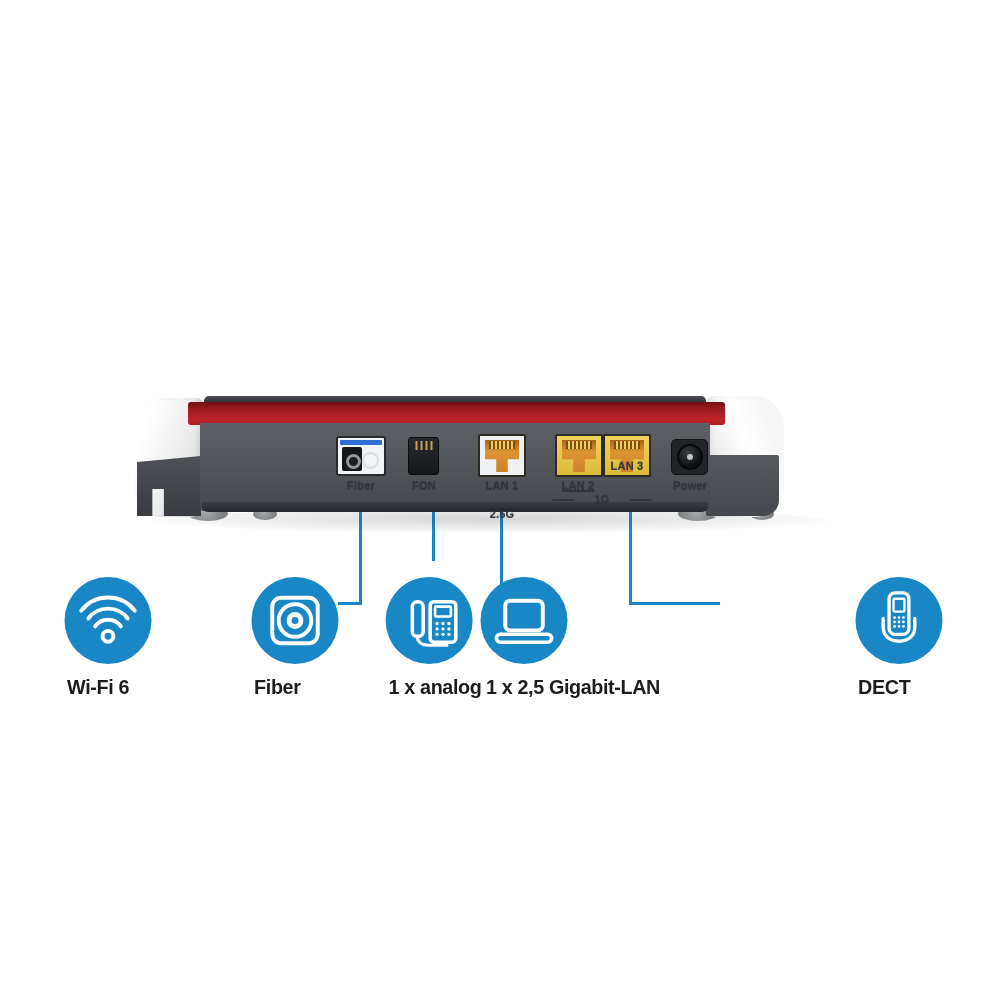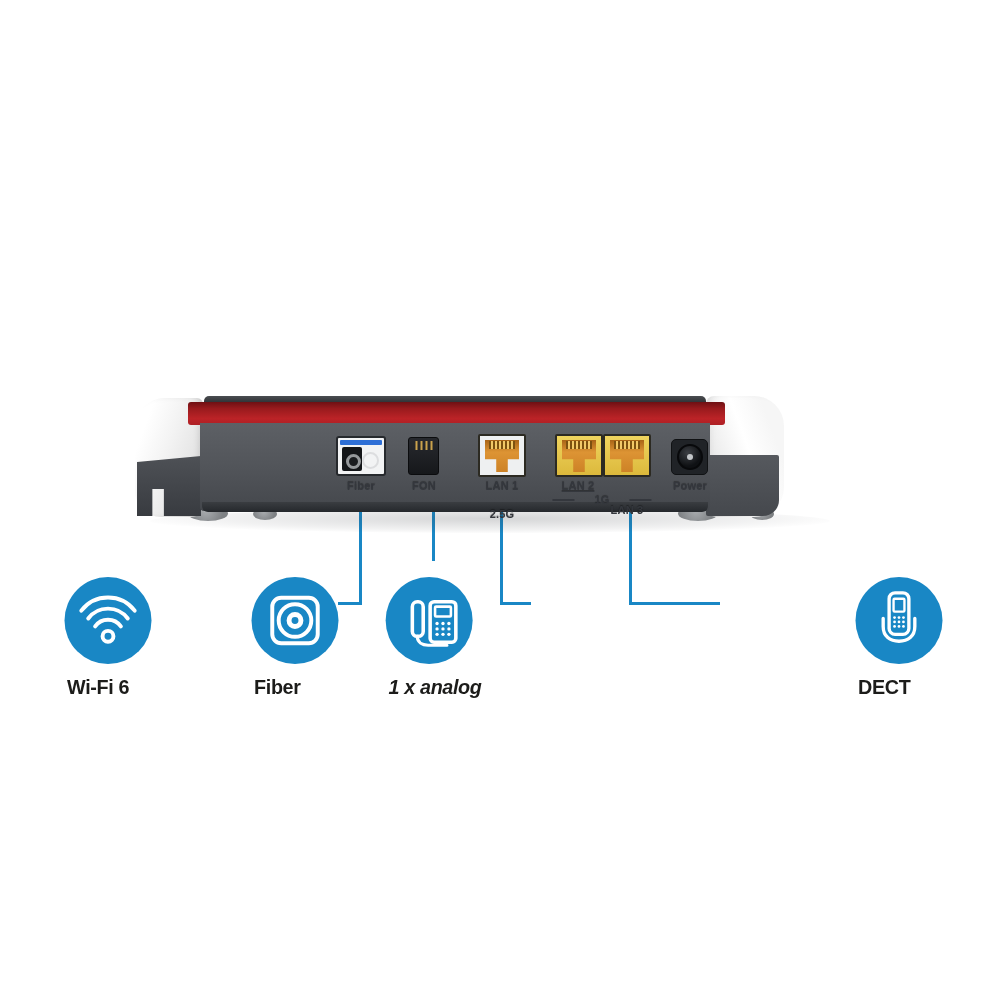--- a/index.html
+++ b/index.html
@@ -145,21 +145,21 @@
     <div class="power-circle">
       <div class="power-pin"></div>
     </div>
   </div>
 
   <div class="port-label dev" style="left:361px;top:480px;">Fiber</div>
   <div class="port-label dev" style="left:424px;top:480px;">FON</div>
   <div class="port-label dev" style="left:502px;top:480px;">LAN 1</div>
   <div class="port-label dev" style="left:502px;top:508px;">2.5G</div>
   <div class="port-label dev" style="left:578px;top:480px;text-decoration:underline;">LAN 2</div>
-  <div class="port-label dev" style="left:627px;top:504px;">LAN 3</div>
+  <div class="port-label dev" style="left:627px;top:460px;">LAN 3</div>
   <div class="port-label dev dashrow" style="left:602px;top:494px;">
     <span class="dash"></span>
       <span>1G</span>
       <span class="dash"></span>
   </div>
   <div class="port-label dev" style="left:690px;top:480px;">Power</div>
 
   <div class="feature" style="left:108px;">
     <div class="bubble">
       <svg width="87" height="87" viewBox="0 0 88 88">
@@ -176,21 +176,21 @@
     <div class="bubble">
       <svg width="87" height="87" viewBox="0 0 88 88">
         <rect class="ic" x="21" y="21" width="46" height="46" rx="9" stroke-width="4"></rect>
         <circle class="ic" cx="44" cy="44" r="16.5" stroke-width="4"></circle>
         <circle class="ic" cx="44" cy="44" r="6" stroke-width="5"></circle>
       </svg>
     </div>
     <div class="feature-label">Fiber</div>
   </div>
 
-  <div class="feature" style="left:435px;font-style:italic;">
+  <div class="feature" style="left:435px;">
     <div class="bubble">
       <svg width="87" height="87" viewBox="0 0 88 88">
         <rect class="ic" x="45" y="25" width="26" height="41" rx="4" stroke-width="3.6"></rect>
         <rect class="ic" x="50" y="30" width="16" height="10" rx="1" stroke-width="2.6"></rect>
         <g fill="#ffffff" stroke="none">
           <circle cx="52" cy="47" r="1.7"></circle>
             <circle cx="58" cy="47" r="1.7"></circle>
             <circle cx="64" cy="47" r="1.7"></circle>
           <circle cx="52" cy="52.5" r="1.7"></circle>
             <circle cx="58" cy="52.5" r="1.7"></circle>
@@ -199,20 +199,29 @@
             <circle cx="58" cy="58" r="1.7"></circle>
             <circle cx="64" cy="58" r="1.7"></circle>
         </g>
         <rect class="ic" x="27" y="25" width="11" height="35" rx="5" stroke-width="3.6"></rect>
         <path class="ic" d="M32 60 c0 6 5 9 11 9 h19" stroke-width="3.2"></path>
       </svg>
     </div>
     <div class="feature-label">1 x analog</div>
   </div>
 
+  <div class="feature" style="left:573px;">
+    <div class="bubble">
+      <svg width="87" height="87" viewBox="0 0 88 88">
+        <rect class="ic" x="25" y="24" width="38" height="30" rx="5" stroke-width="4"></rect>
+        <rect class="ic" x="16" y="58" width="56" height="8" rx="4" stroke-width="3.6"></rect>
+      </svg>
+    </div>
+    <div class="feature-label">1 x 2,5 Gigabit-LAN</div>
+  </div>
 
 
   <div class="feature" style="left:899px;">
     <div class="bubble">
       <svg width="87" height="87" viewBox="0 0 88 88">
         <rect class="ic" x="34" y="16" width="20" height="42" rx="6" stroke-width="3.4"></rect>
         <rect class="ic" x="38.5" y="22" width="11" height="13" rx="1" stroke-width="2.4"></rect>
         <g fill="#ffffff" stroke="none">
           <circle cx="39.5" cy="41" r="1.4"></circle>
             <circle cx="44" cy="41" r="1.4"></circle>

